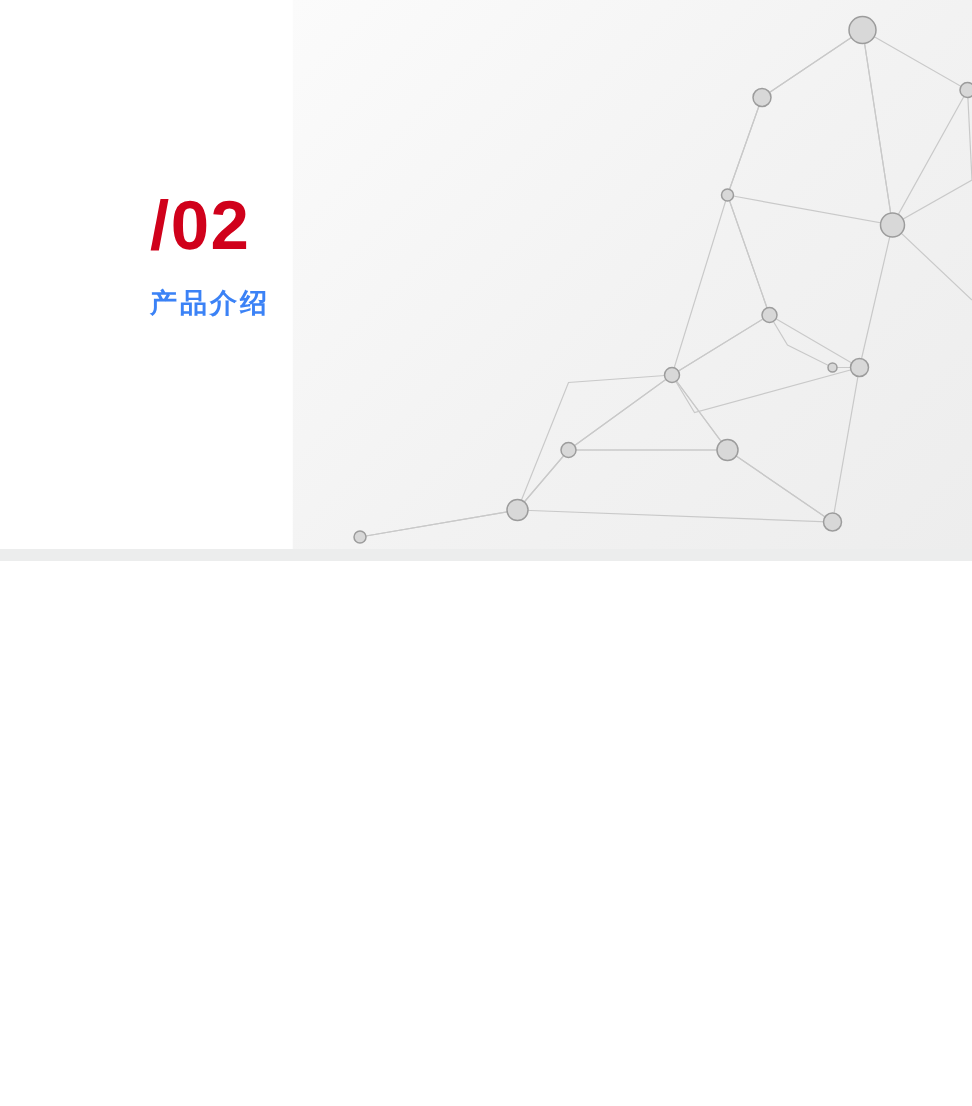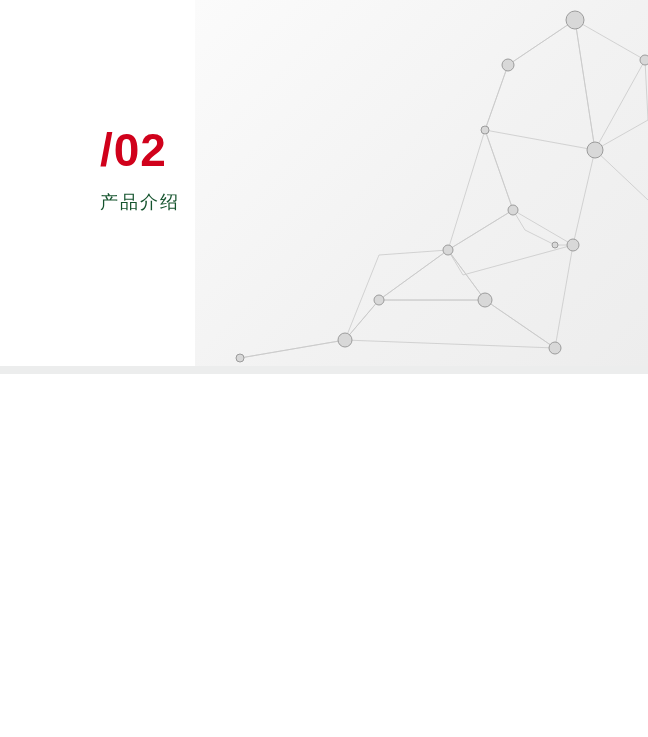--- a/index.html
+++ b/index.html
@@ -50,22 +50,22 @@
     font-weight: bold;
     color: #d0011b;
     letter-spacing: 1px;
     font-family: "Liberation Sans", sans-serif;
   }
   .section-title {
     position: absolute;
     left: 100px;
     top: 190px;
     font-size: 18px;
-    font-weight: normal;
-    color: #14532d;
+    font-weight: bold;
+    color: #3b82f6;
     letter-spacing: 2px;
   }
 
   
   .gap {
     width: 648px;
     height: 8px;
     background: #eceded;
   }
 

